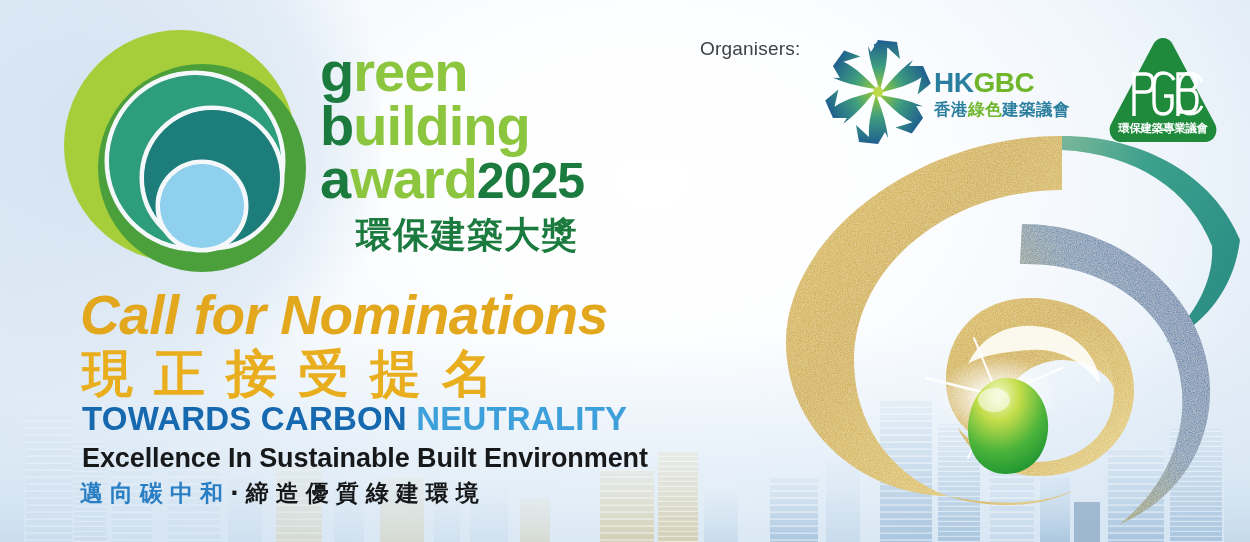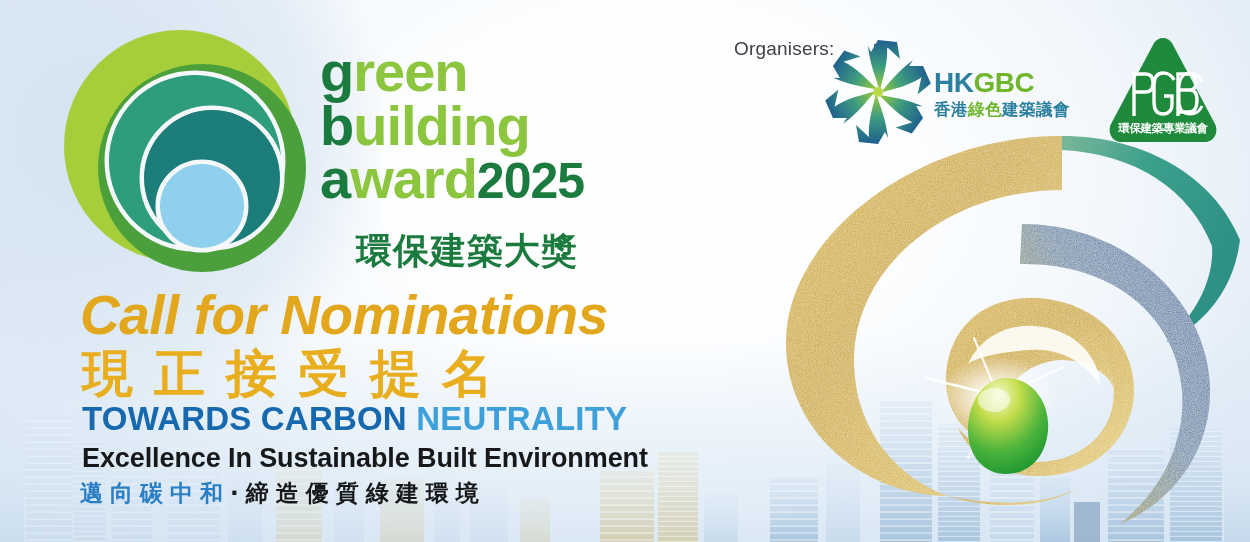--- a/index.html
+++ b/index.html
@@ -65,21 +65,21 @@
     font-family:"DejaVu Sans",sans-serif;
     text-align:right;
   }
   .blue-dark{color:#1668af;}
   .blue-light{color:#3ea0da;margin-top:8px;}
   .zh-blue{color:#2a7fc4;}
   .zh-dark{color:#17181a;}
 
   
   #organisers-label{
-    position:absolute;left:734px;top:38px;
+    position:absolute;left:700px;top:38px;
     font-size:19px;color:#3f4145;letter-spacing:.2px;
   }
   #hkgbc{position:absolute;left:822px;top:36px;width:270px;height:120px;}
   #hkgbc-mark{position:absolute;left:0;top:0;width:112px;height:112px;}
   #hkgbc-text{position:absolute;left:112px;top:33px;width:160px;}
   #hkgbc-en{font-size:28px;font-weight:bold;letter-spacing:-.5px;line-height:1;}
   .hk{color:#2b7f9e;}
   .gbc{color:#6fb62c;}
   #hkgbc-zh{font-size:16.5px;font-weight:bold;letter-spacing:.5px;line-height:1.2;margin-top:3px;
     font-family:"DejaVu Sans",sans-serif;}
@@ -195,21 +195,21 @@
   <div id="gba-wordmark">
     <div class="wm-line" style="font-size:56px;">
       <span class="dkgreen">g</span><span class="limegreen">reen</span>
     </div>
     <div class="wm-line" style="font-size:56px;margin-top:2px;">
       <span class="dkgreen">b</span><span class="limegreen">uilding</span>
     </div>
     <div class="wm-line" style="font-size:56px;margin-top:2px;">
       <span class="dkgreen">a</span><span class="limegreen">ward</span><span class="dkgreen" style="font-size:50px;">2025</span>
     </div>
-    <div style="font-size:36px;font-weight:bold;color:#1b7a3d;letter-spacing:1px;margin-top:22px;margin-left:36px;font-family:'DejaVu Sans',sans-serif;">環保建築大獎</div>
+    <div style="font-size:36px;font-weight:bold;color:#1b7a3d;letter-spacing:1px;margin-top:6px;margin-left:36px;font-family:'DejaVu Sans',sans-serif;">環保建築大獎</div>
   </div>
 
   <div id="cfn">Call for Nominations</div>
   <div id="cfn-zh">現正接受提名</div>
 
   <div id="tag-en1">
     <span class="blue-dark">TOWARDS CARBON </span><span class="blue-light">NEUTRALITY</span>
   </div>
   <div id="tag-en2">Excellence In Sustainable Built Environment</div>
   <div id="tag-zh">

